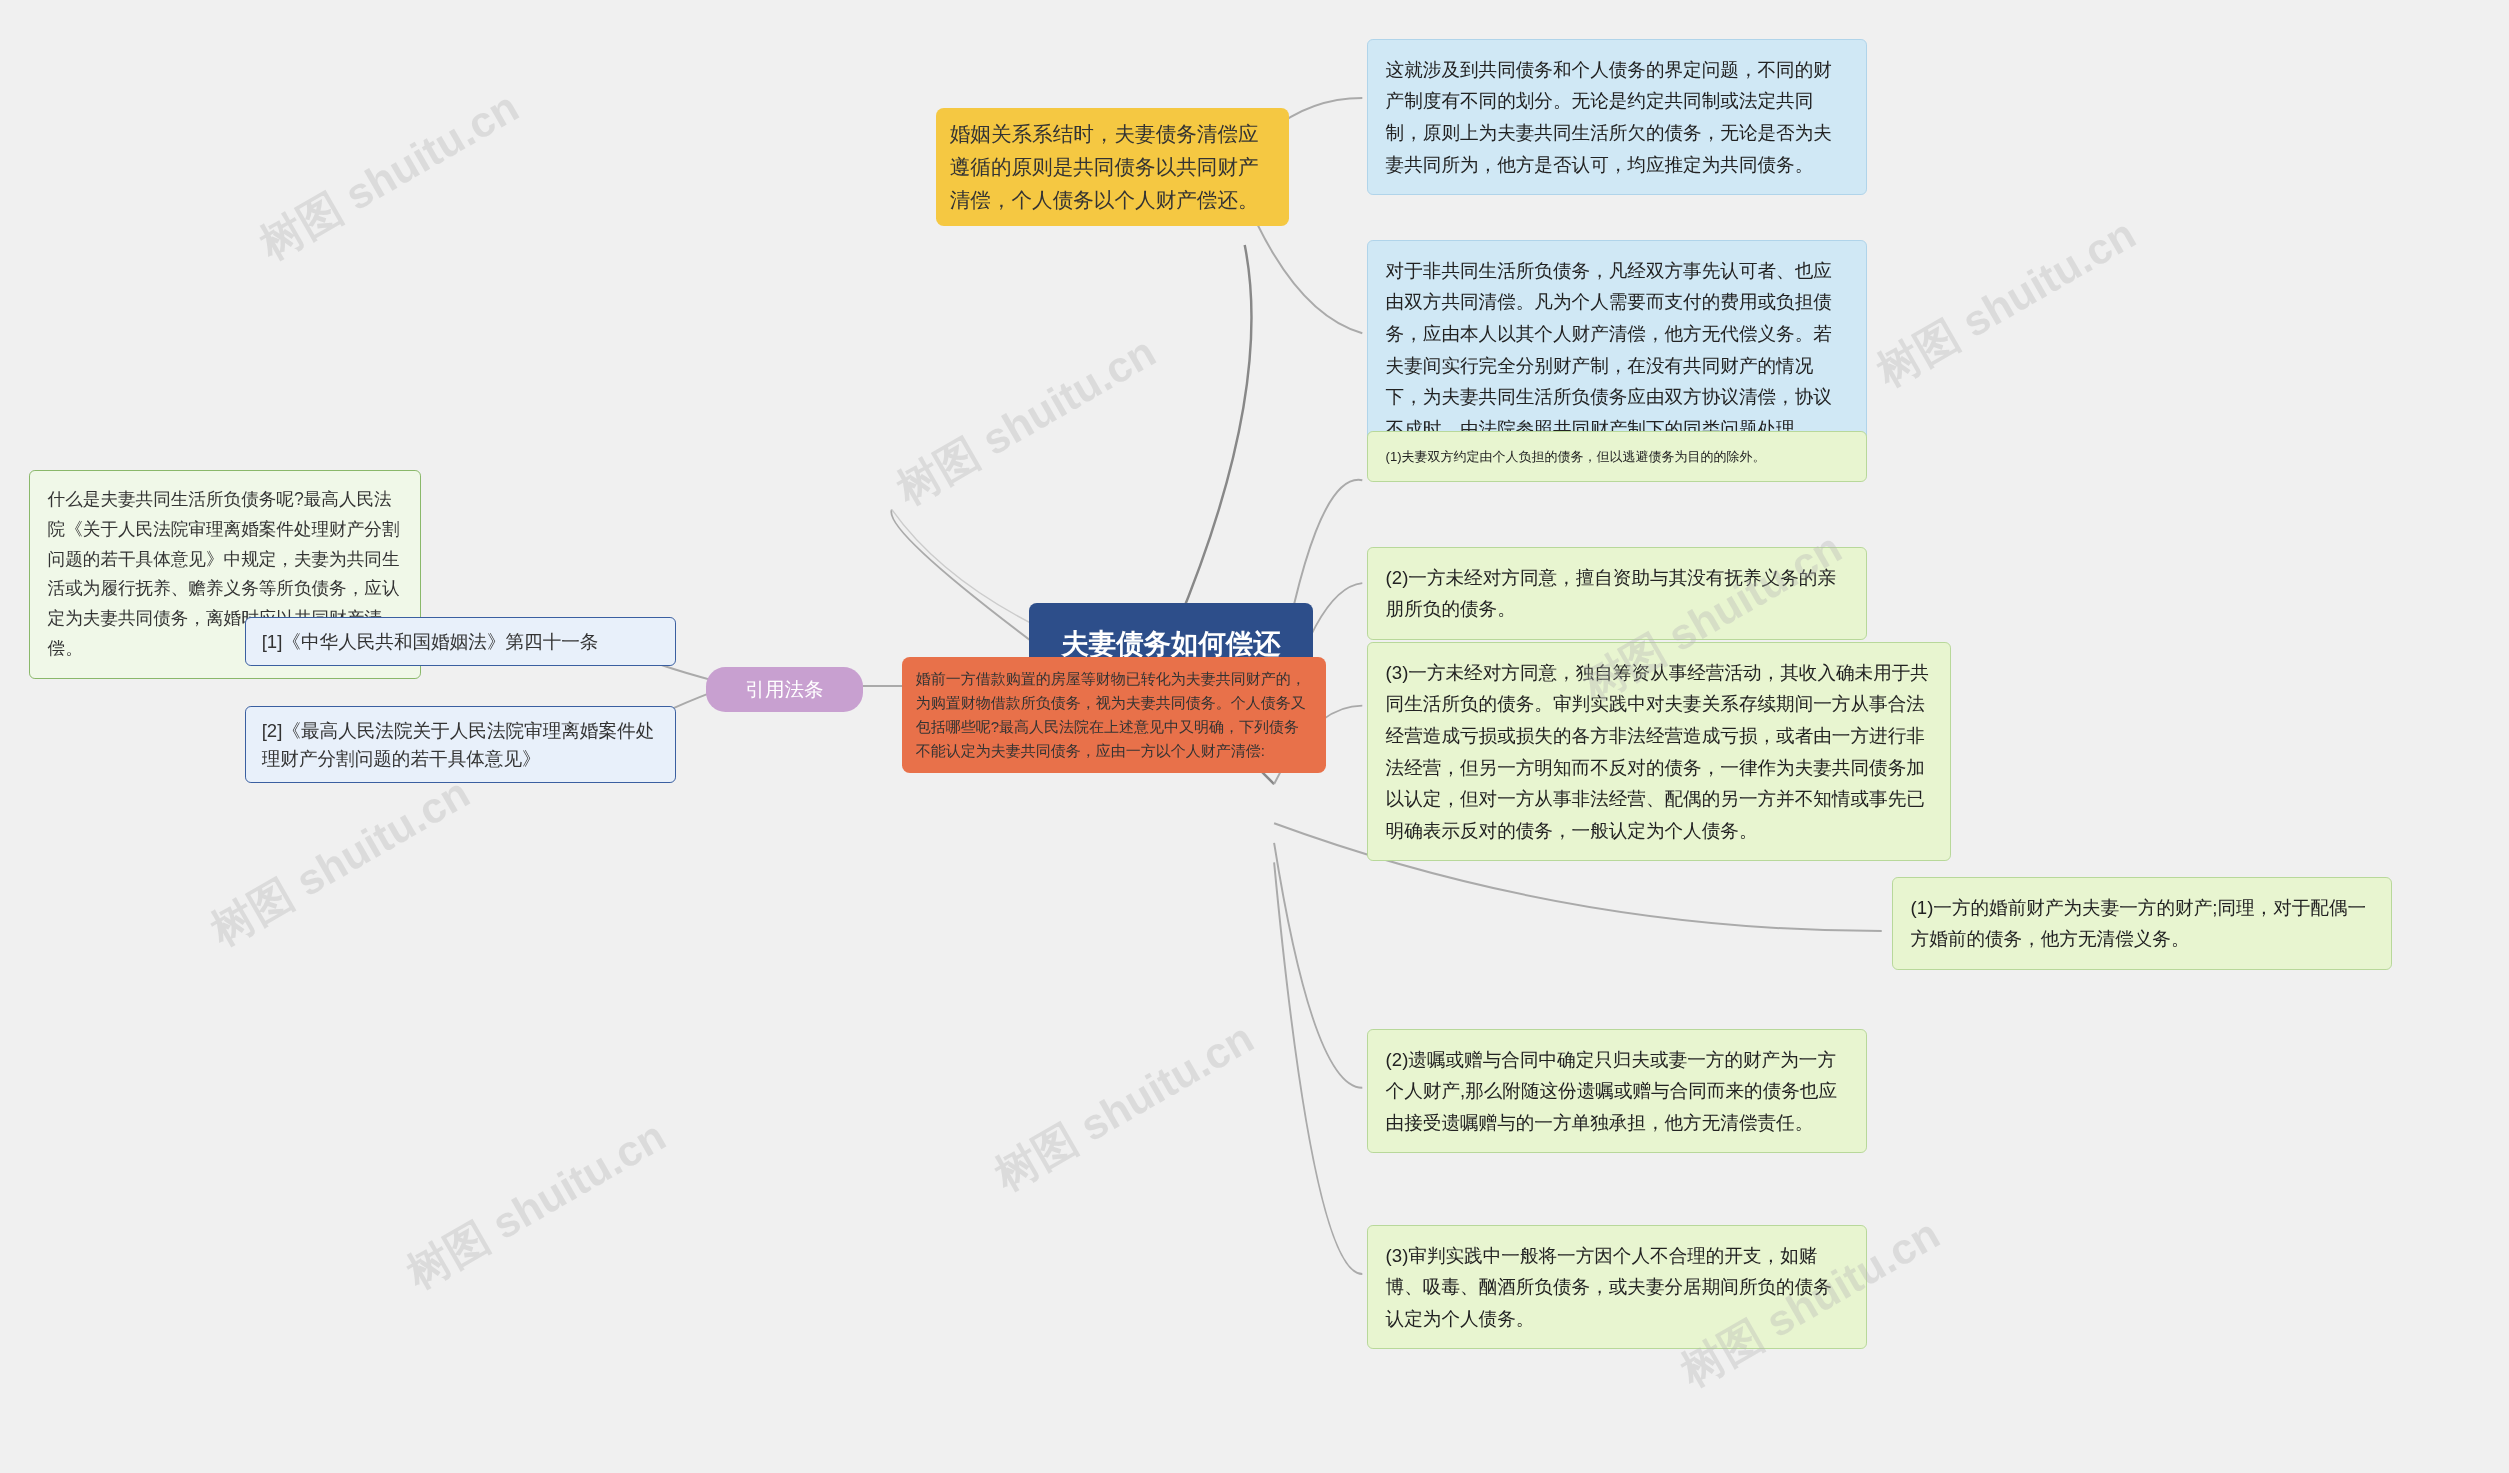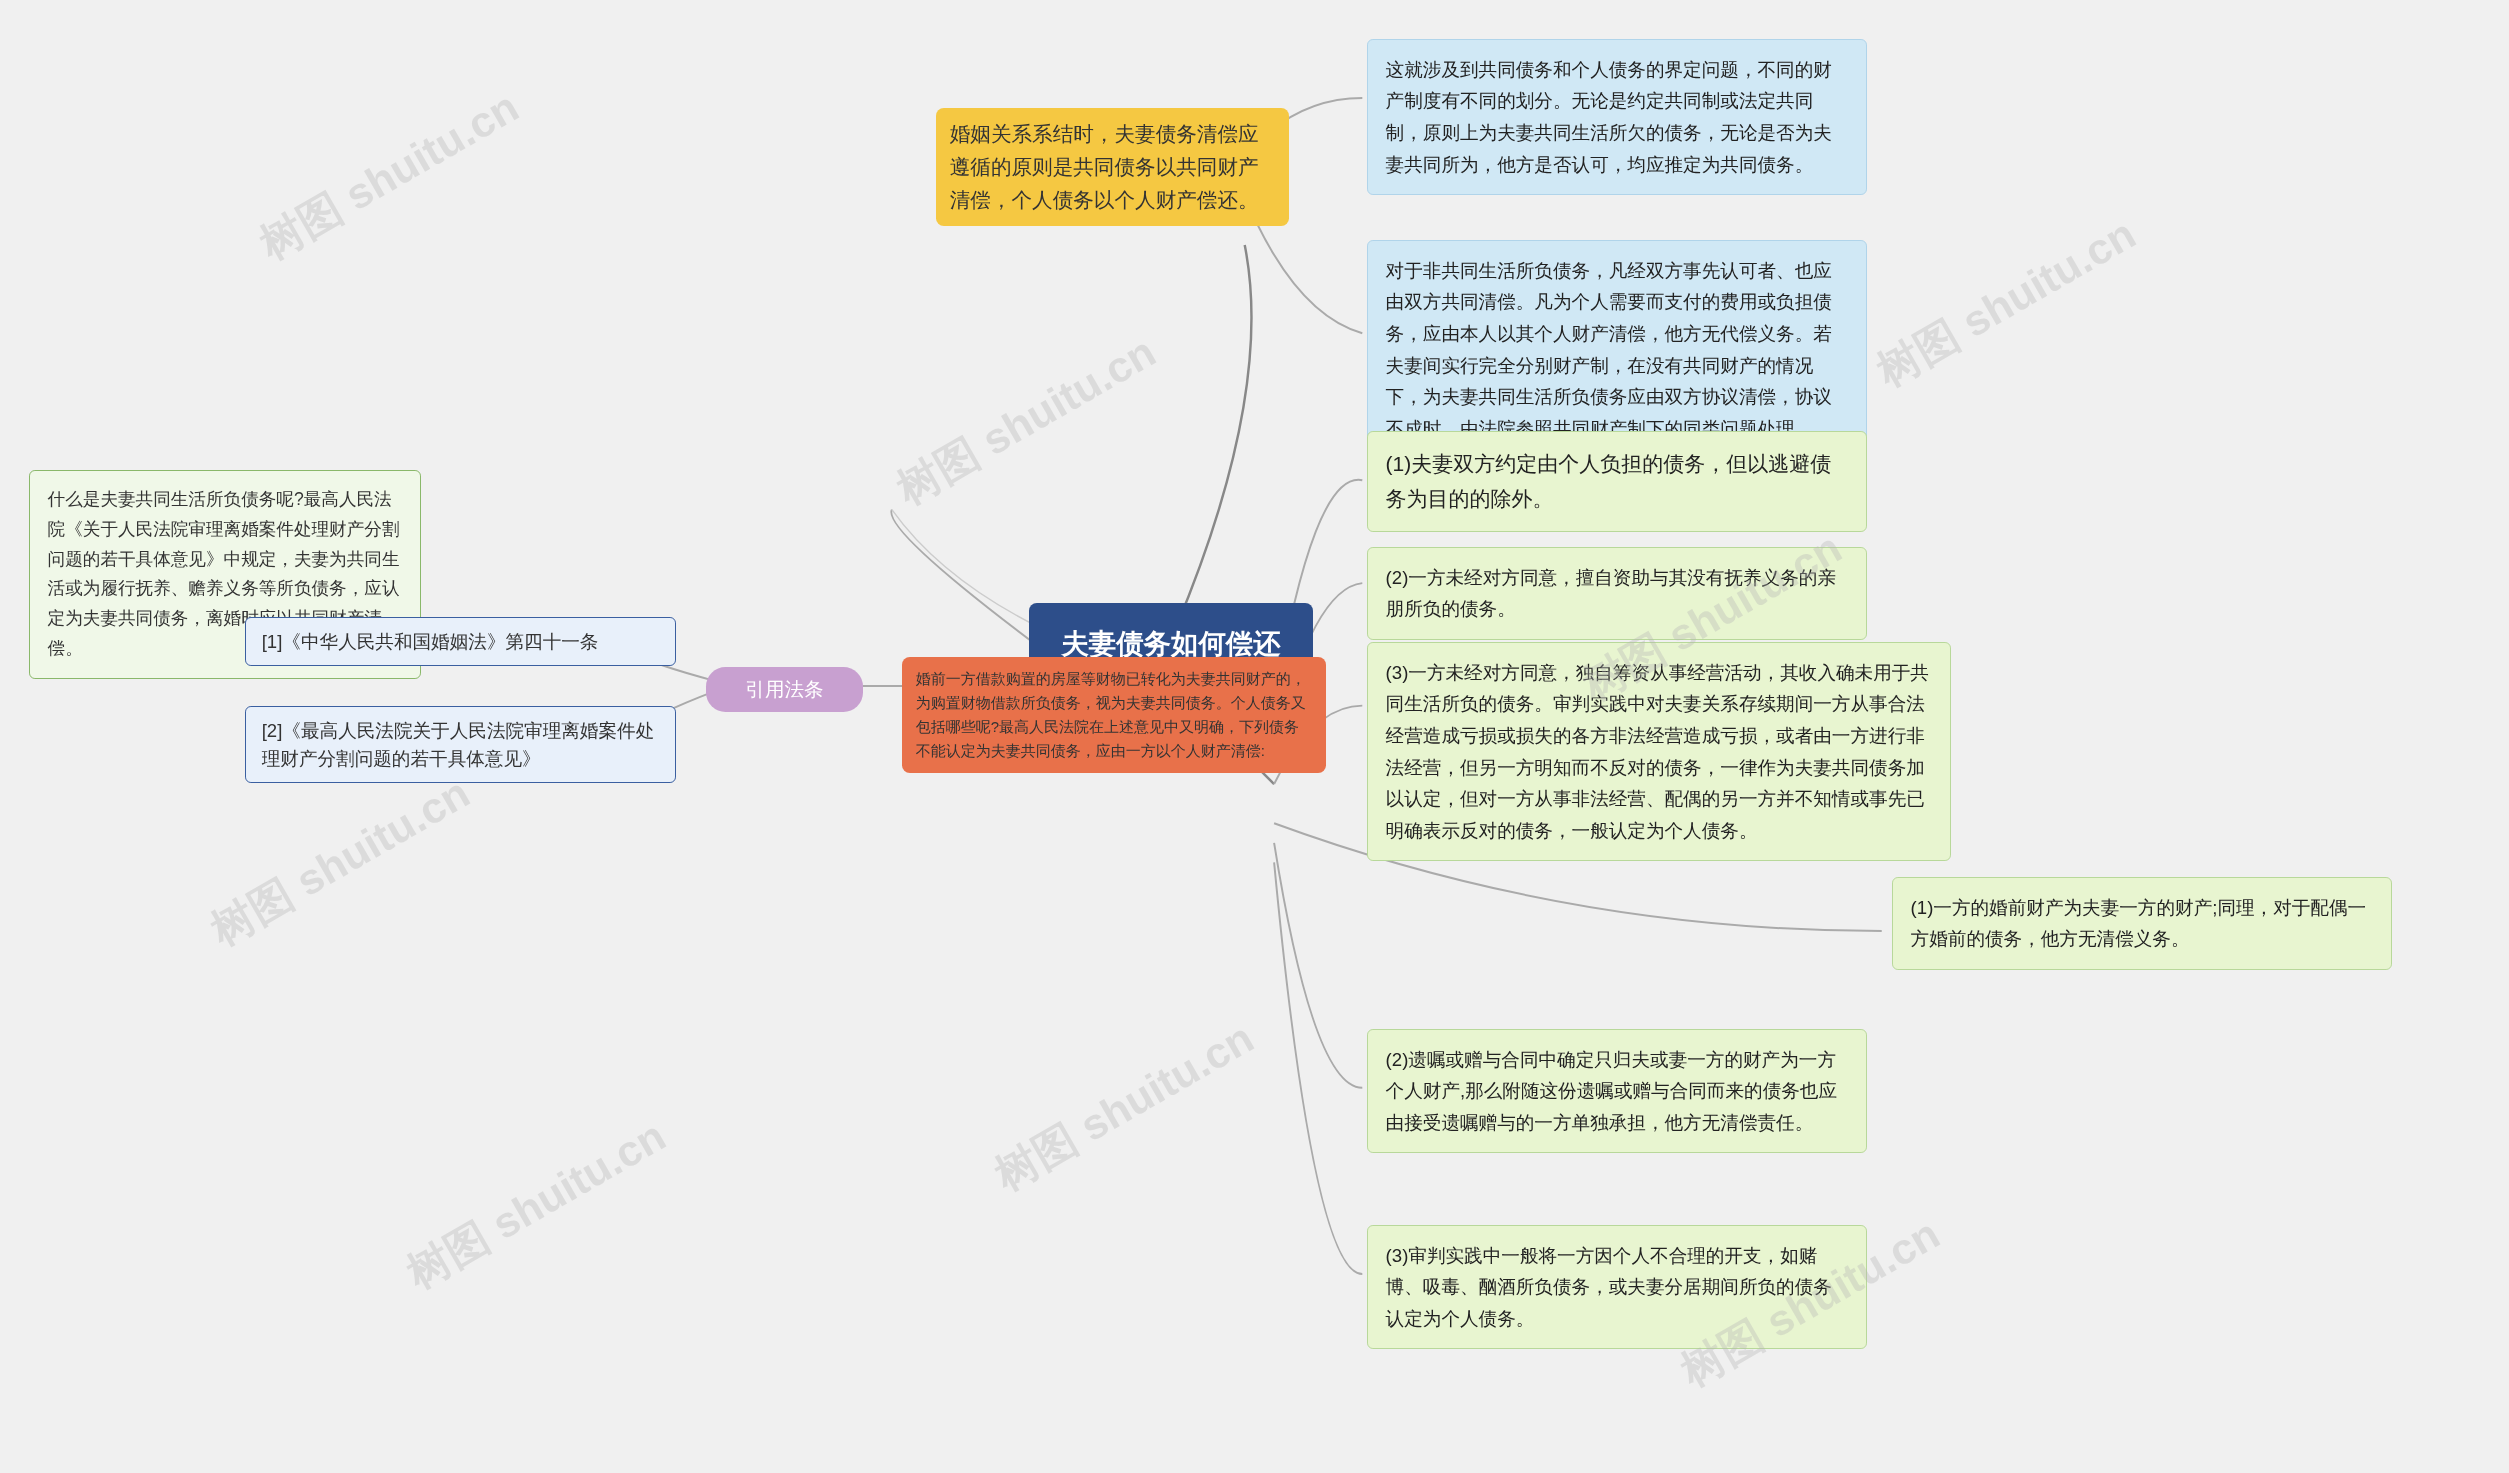--- a/index.html
+++ b/index.html
@@ -215,21 +215,21 @@
   </div>
 
   <div class="node node-info" style="top:39px;left:1367px;width:500px;font-size:18.6px;">
     <span>这就涉及到共同债务和个人债务的界定问题，不同的财产制度有不同的划分。无论是约定共同制或法定共同制，原则上为夫妻共同生活所欠的债务，无论是否为夫妻共同所为，他方是否认可，均应推定为共同债务。</span>
   </div>
 
   <div class="node node-info" style="top:240px;left:1367px;width:500px;font-size:18.6px;">
     <span>对于非共同生活所负债务，凡经双方事先认可者、也应由双方共同清偿。凡为个人需要而支付的费用或负担债务，应由本人以其个人财产清偿，他方无代偿义务。若夫妻间实行完全分别财产制，在没有共同财产的情况下，为夫妻共同生活所负债务应由双方协议清偿，协议不成时，由法院参照共同财产制下的同类问题处理。</span>
   </div>
 
-  <div class="node node-info-list" style="top:431px;left:1367px;width:500px;font-size:21px;">
+  <div class="node node-info-list" style="top:431px;left:1367px;width:500px;font-size:13px;">
     <span>(1)夫妻双方约定由个人负担的债务，但以逃避债务为目的的除外。</span>
   </div>
 
   <div class="node node-info-list" style="top:547px;left:1367px;width:500px;font-size:18.6px;">
     <span>(2)一方未经对方同意，擅自资助与其没有抚养义务的亲朋所负的债务。</span>
   </div>
 
   <div class="node node-info-list" style="top:642px;left:1367px;width:584px;font-size:18.6px;">
     <span>(3)一方未经对方同意，独自筹资从事经营活动，其收入确未用于共同生活所负的债务。审判实践中对夫妻关系存续期间一方从事合法经营造成亏损或损失的各方非法经营造成亏损，或者由一方进行非法经营，但另一方明知而不反对的债务，一律作为夫妻共同债务加以认定，但对一方从事非法经营、配偶的另一方并不知情或事先已明确表示反对的债务，一般认定为个人债务。</span>
   </div>

